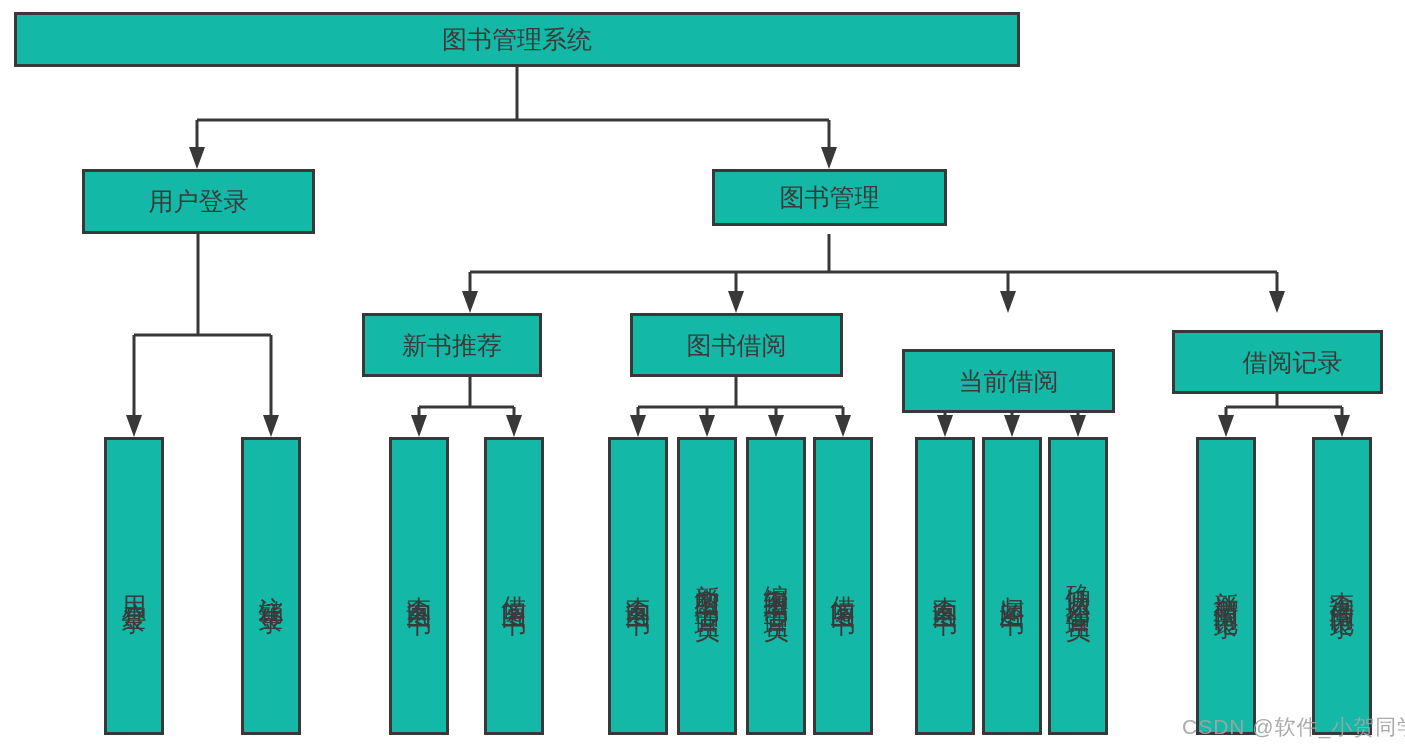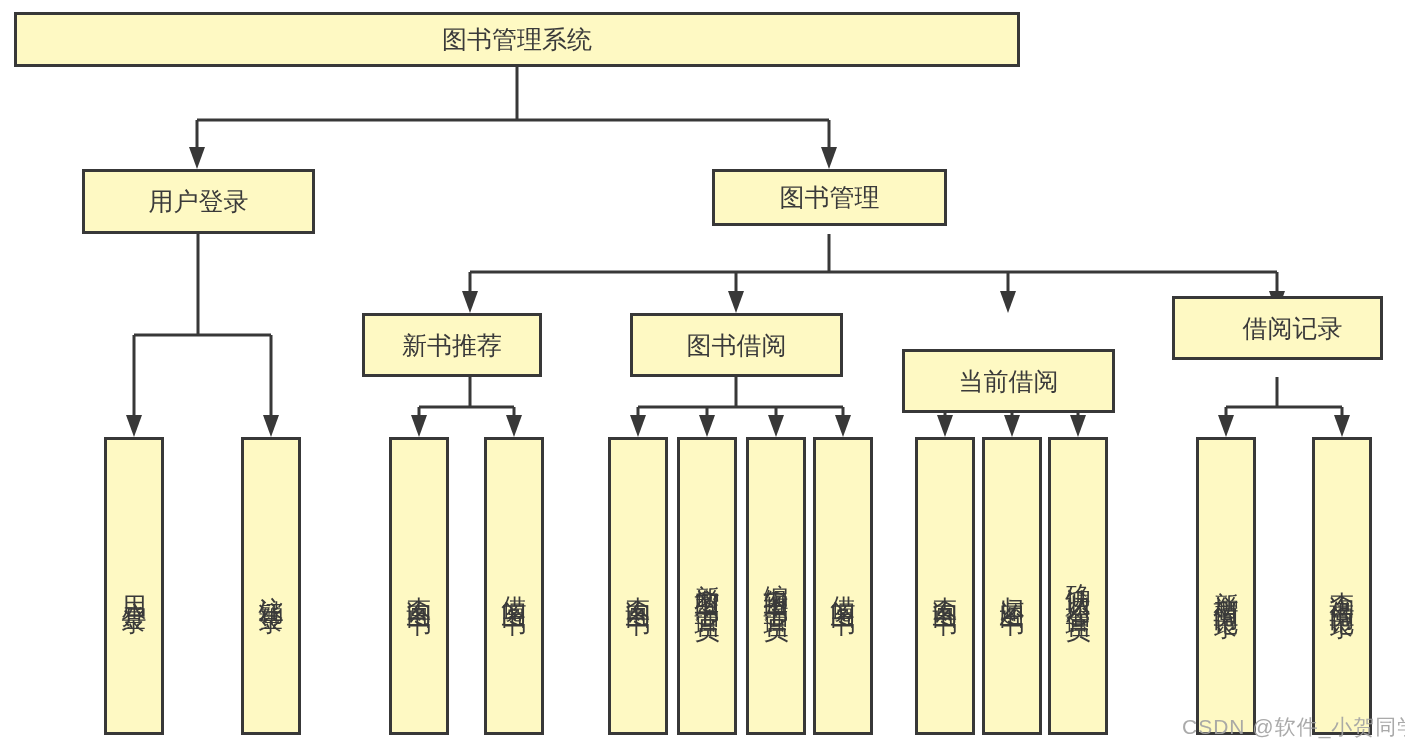--- a/index.html
+++ b/index.html
@@ -17,21 +17,21 @@
   }
   .connectors {
     position: absolute;
     left: 0;
     top: 0;
     z-index: 1;
   }
   .node {
     position: absolute;
     box-sizing: border-box;
-    background: #fef9c3;
+    background: #14b8a6;
     border: 3px solid #383838;
     color: #3a3a3a;
     display: flex;
     align-items: center;
     justify-content: center;
     font-size: 25px;
     z-index: 2;
     text-align: center;
   }
   .vnode {
@@ -98,21 +98,21 @@
   </svg>
 
   <div class="node" style="left:14px; top:12px; width:1006px; height:55px;">图书管理系统</div>
 
   <div class="node" style="left:82px; top:169px; width:233px; height:65px;">用户登录</div>
   <div class="node" style="left:712px; top:169px; width:235px; height:57px;">图书管理</div>
 
   <div class="node" style="left:362px; top:313px; width:180px; height:64px;">新书推荐</div>
   <div class="node" style="left:630px; top:313px; width:213px; height:64px;text-align:right;">图书借阅</div>
   <div class="node" style="left:902px; top:313px; width:213px; height:64px;margin-top:36px;">当前借阅</div>
-  <div class="node" style="left:1172px; top:296px; width:211px; height:64px;padding-left:30px;">借阅记录</div>
+  <div class="node" style="left:1172px; top:330px; width:211px; height:64px;padding-left:30px;">借阅记录</div>
 
   <div class="node vnode" style="left:104px; top:437px; width:60px; height:298px;">用户登录</div>
   <div class="node vnode" style="left:241px; top:437px; width:60px; height:298px;">注销登录</div>
 
   <div class="node vnode" style="left:389px; top:437px; width:60px; height:298px;">查询图书</div>
   <div class="node vnode" style="left:484px; top:437px; width:60px; height:298px;">借阅图书</div>
 
   <div class="node vnode" style="left:608px; top:437px; width:60px; height:298px;">查询图书</div>
   <div class="node vnode" style="left:677px; top:437px; width:60px; height:298px;">新增图书（管理员）</div>
   <div class="node vnode" style="left:746px; top:437px; width:60px; height:298px;">编辑图书（管理员）</div>

